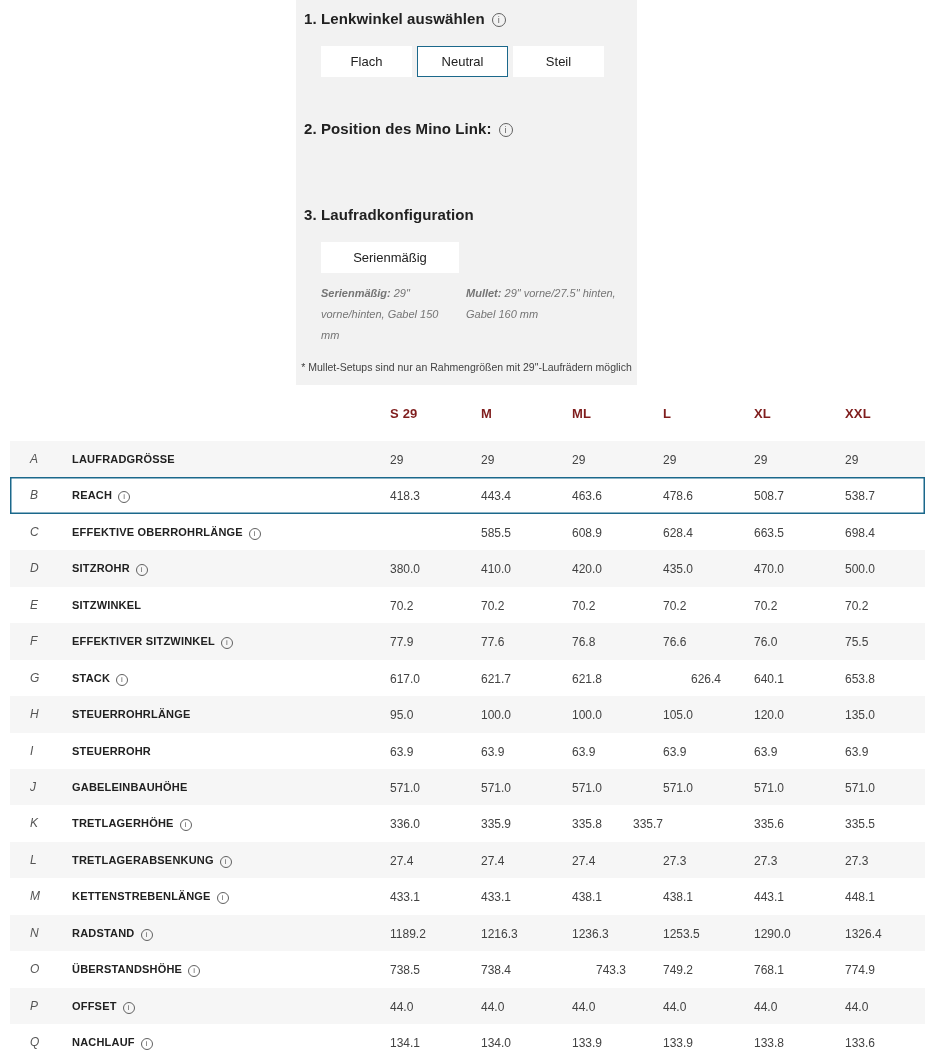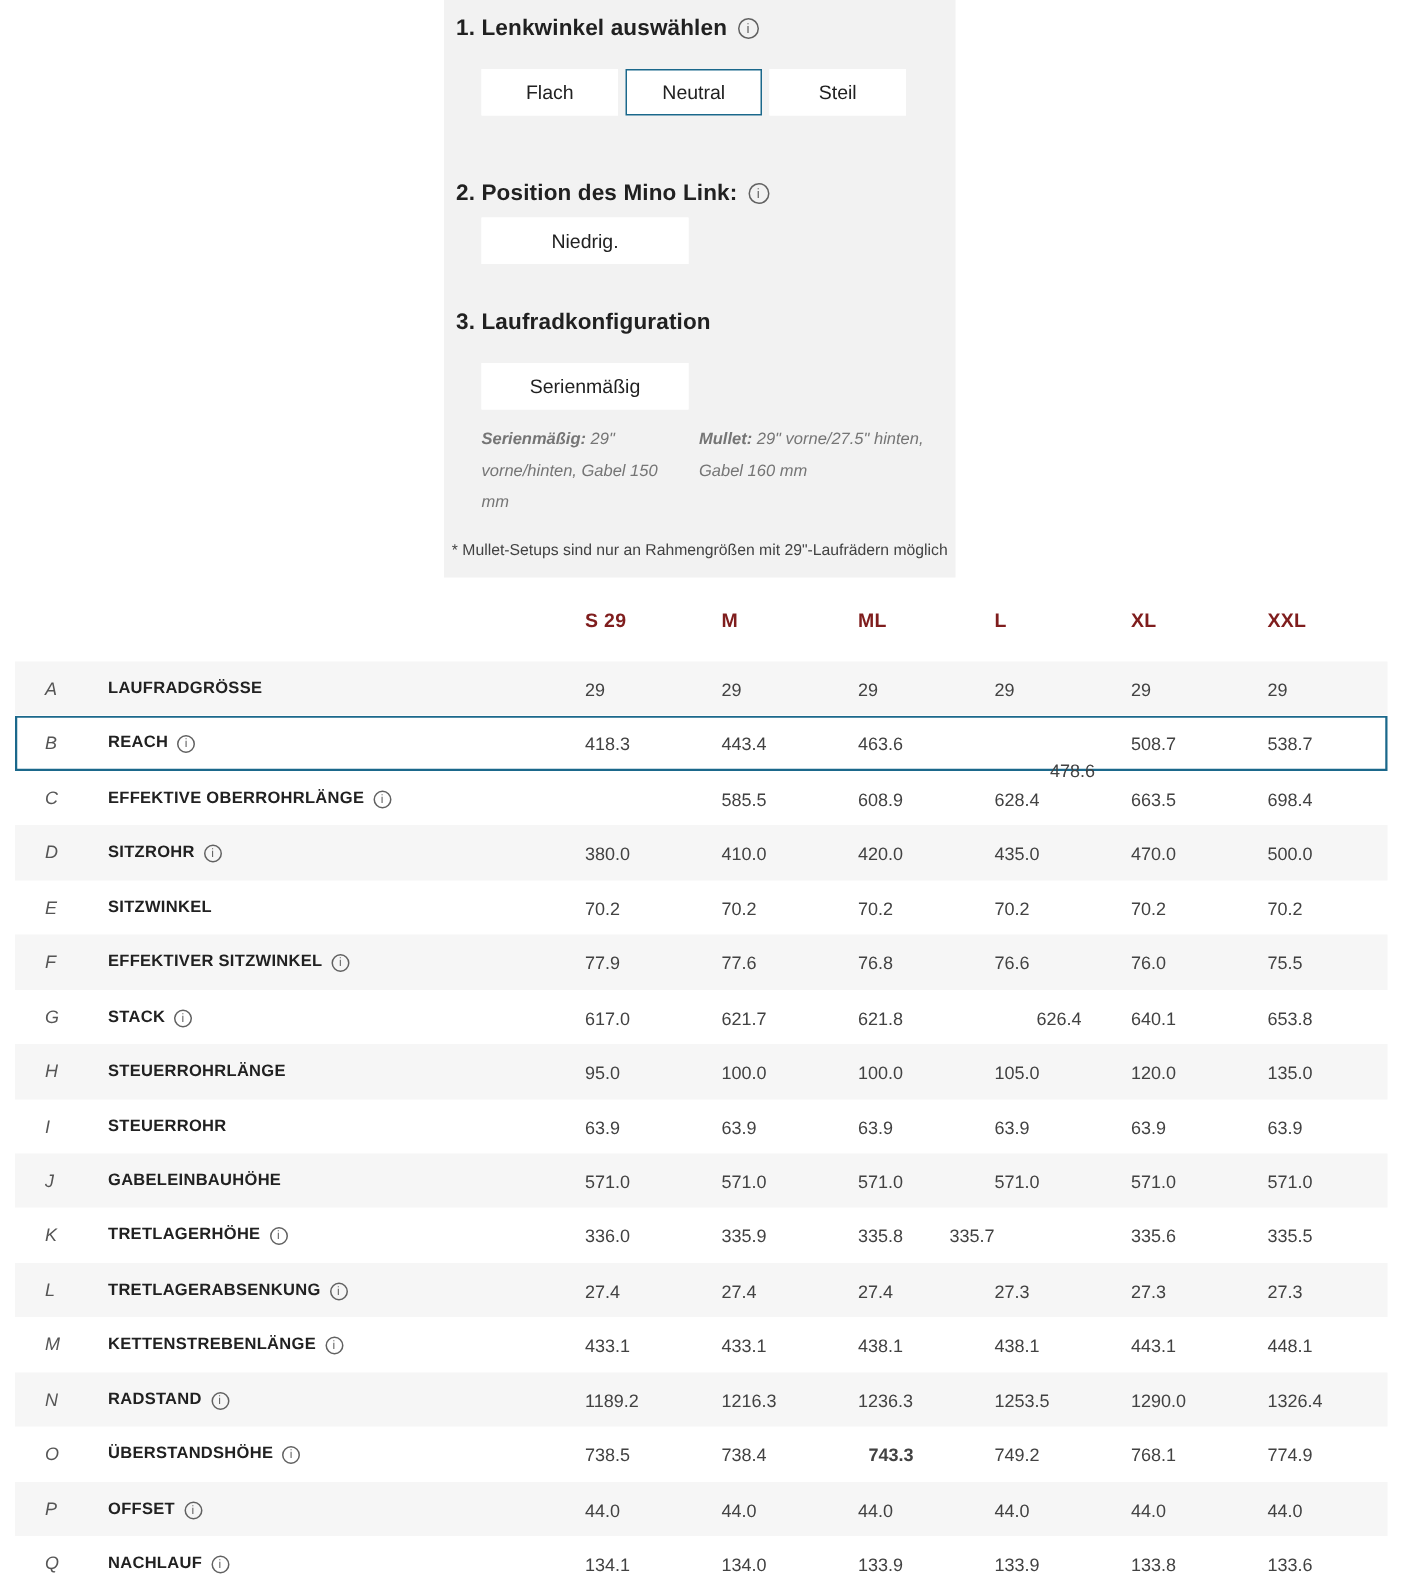--- a/index.html
+++ b/index.html
@@ -49,21 +49,20 @@
     <div class="btn-row" style="top:46px;">
       <div class="opt-btn w3">Flach</div>
       <div class="opt-btn w3 selected">Neutral</div>
       <div class="opt-btn w3">Steil</div>
     </div>
 
     <div class="cfg-heading" style="top:92px;margin-top:28px;">
       <span>2. Position des Mino Link:</span><span class="info-icon">i</span>
     </div>
     <div class="btn-row" style="top:145px;">
-      <div class="opt-btn w2">Niedrig.</div>
     </div>
 
     <div class="cfg-heading" style="top:206px;">
       <span>3. Laufradkonfiguration</span>
     </div>
     <div class="btn-row" style="top:242px;">
       <div class="opt-btn w2">Serienmäßig</div>
     </div>
 
     <div class="desc-block desc-left">
@@ -95,21 +94,21 @@
           <span class="cell-val" style="left: 653px;">29</span>
           <span class="cell-val" style="left: 744px;">29</span>
           <span class="cell-val" style="left: 835px;">29</span>
         </div>
         <div class="geo-row highlighted">
           <span class="row-letter">B</span>
           <span class="row-label"><span>REACH</span><span class="info-icon">i</span></span>
           <span class="cell-val" style="left: 380px;">418.3</span>
           <span class="cell-val" style="left: 471px;">443.4</span>
           <span class="cell-val" style="left: 562px;">463.6</span>
-          <span class="cell-val" style="left: 690px; margin-top: 18px;">478.6</span>
+          <span class="cell-val" style="left: 653px;">478.6</span>
           <span class="cell-val" style="left: 744px;">508.7</span>
           <span class="cell-val" style="left: 835px;">538.7</span>
         </div>
         <div class="geo-row">
           <span class="row-letter">C</span>
           <span class="row-label"><span>EFFEKTIVE OBERROHRLÄNGE</span><span class="info-icon">i</span></span>
           <span class="cell-val" style="left: 380px; margin-top: 44px;">555.1</span>
           <span class="cell-val" style="left: 471px;">585.5</span>
           <span class="cell-val" style="left: 562px;">608.9</span>
           <span class="cell-val" style="left: 653px;">628.4</span>
@@ -224,21 +223,21 @@
           <span class="cell-val" style="left: 562px;">1236.3</span>
           <span class="cell-val" style="left: 653px;">1253.5</span>
           <span class="cell-val" style="left: 744px;">1290.0</span>
           <span class="cell-val" style="left: 835px;">1326.4</span>
         </div>
         <div class="geo-row">
           <span class="row-letter">O</span>
           <span class="row-label"><span>ÜBERSTANDSHÖHE</span><span class="info-icon">i</span></span>
           <span class="cell-val" style="left: 380px;">738.5</span>
           <span class="cell-val" style="left: 471px;">738.4</span>
-          <span class="cell-val" style="left: 569px; font-weight: bold;">743.3</span>
+          <span class="cell-val" style="left: 586px;">743.3</span>
           <span class="cell-val" style="left: 653px;">749.2</span>
           <span class="cell-val" style="left: 744px;">768.1</span>
           <span class="cell-val" style="left: 835px;">774.9</span>
         </div>
         <div class="geo-row shaded">
           <span class="row-letter">P</span>
           <span class="row-label"><span>OFFSET</span><span class="info-icon">i</span></span>
           <span class="cell-val" style="left: 380px;">44.0</span>
           <span class="cell-val" style="left: 471px;">44.0</span>
           <span class="cell-val" style="left: 562px;">44.0</span>

